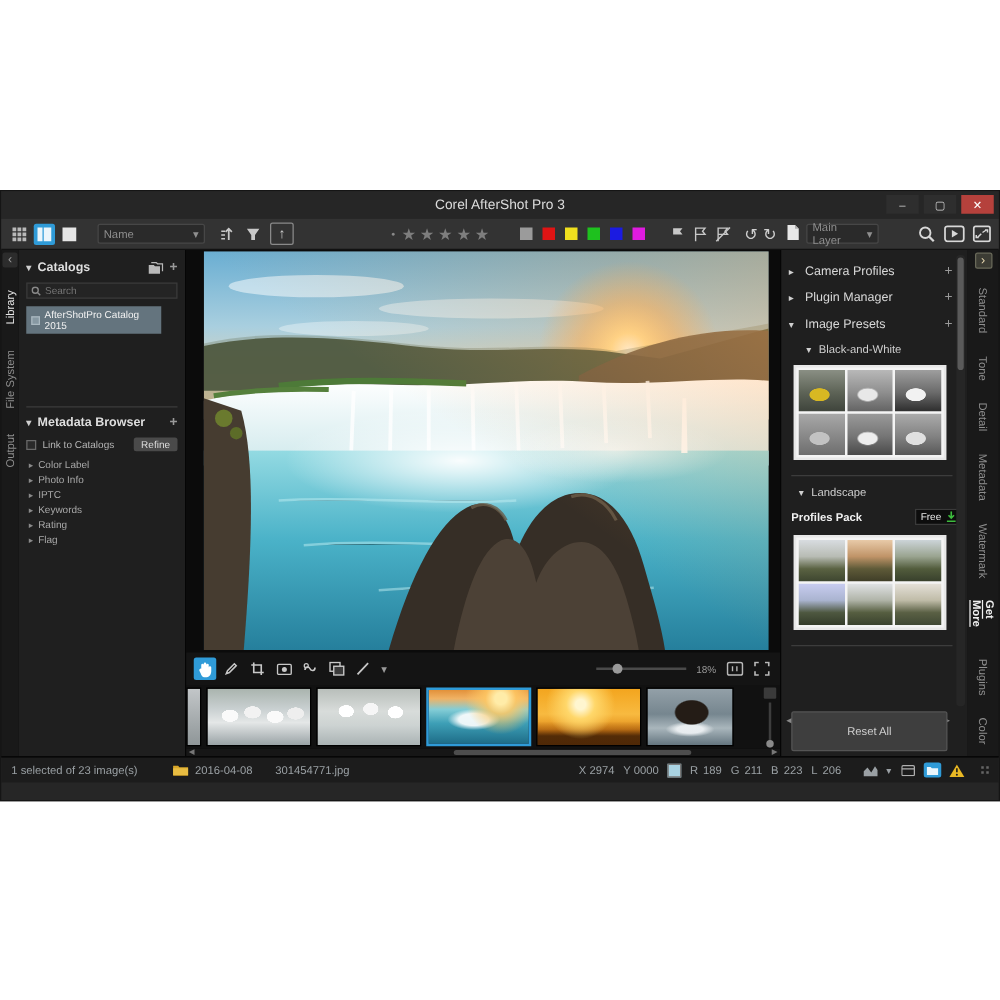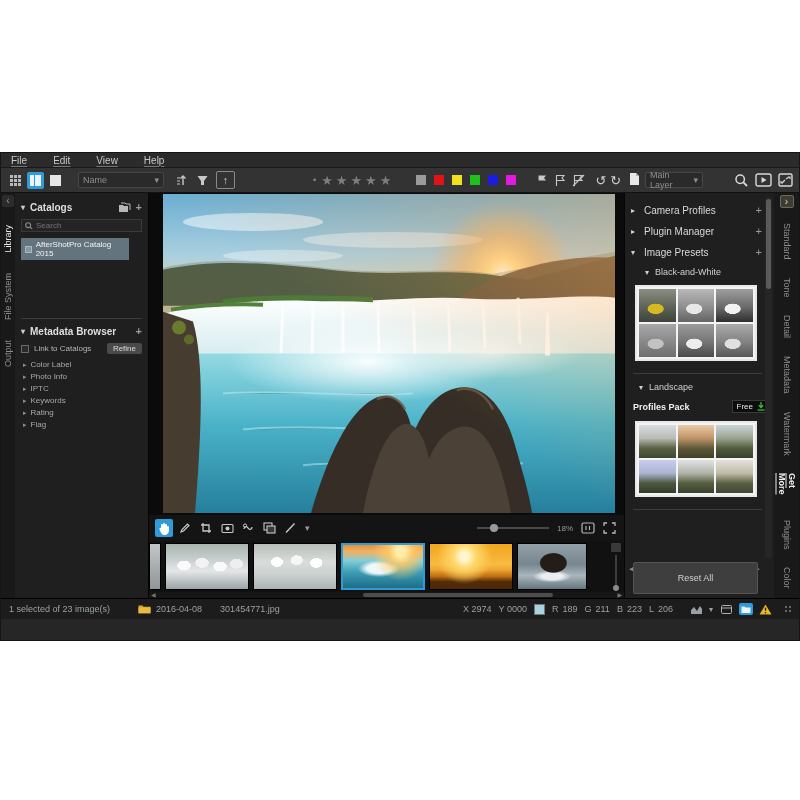--- a/index.html
+++ b/index.html
@@ -169,27 +169,29 @@
   .sb-iconbox.blue { background:#2f9bd8; }
   .grip { display:grid; grid-template-columns:repeat(2,2px); gap:2px; margin-left:6px; }
   .grip i { width:2px; height:2px; background:#666; }
   svg.icon { display:block; }
 </style>
 </head>
 <body>
 
 <div class="window">
 
-
-  <div class="menubar">
-    <span class="menu-item">File</span>
-    <span class="menu-item">Edit</span>
-    <span class="menu-item">View</span>
-    <span class="menu-item">Help</span>
+  <div class="titlebar">
+    <span class="title">Corel AfterShot Pro 3</span>
+    <div class="win-controls">
+      <div class="win-btn">–</div>
+      <div class="win-btn">▢</div>
+      <div class="win-btn close">✕</div>
+    </div>
   </div>
+
 
   <div class="toolbar">
     <div class="view-group">
       <div class="view-btn">
         <div class="mini-grid">
             <i></i>
             <i></i>
             <i></i>
             <i></i>
             <i></i>

